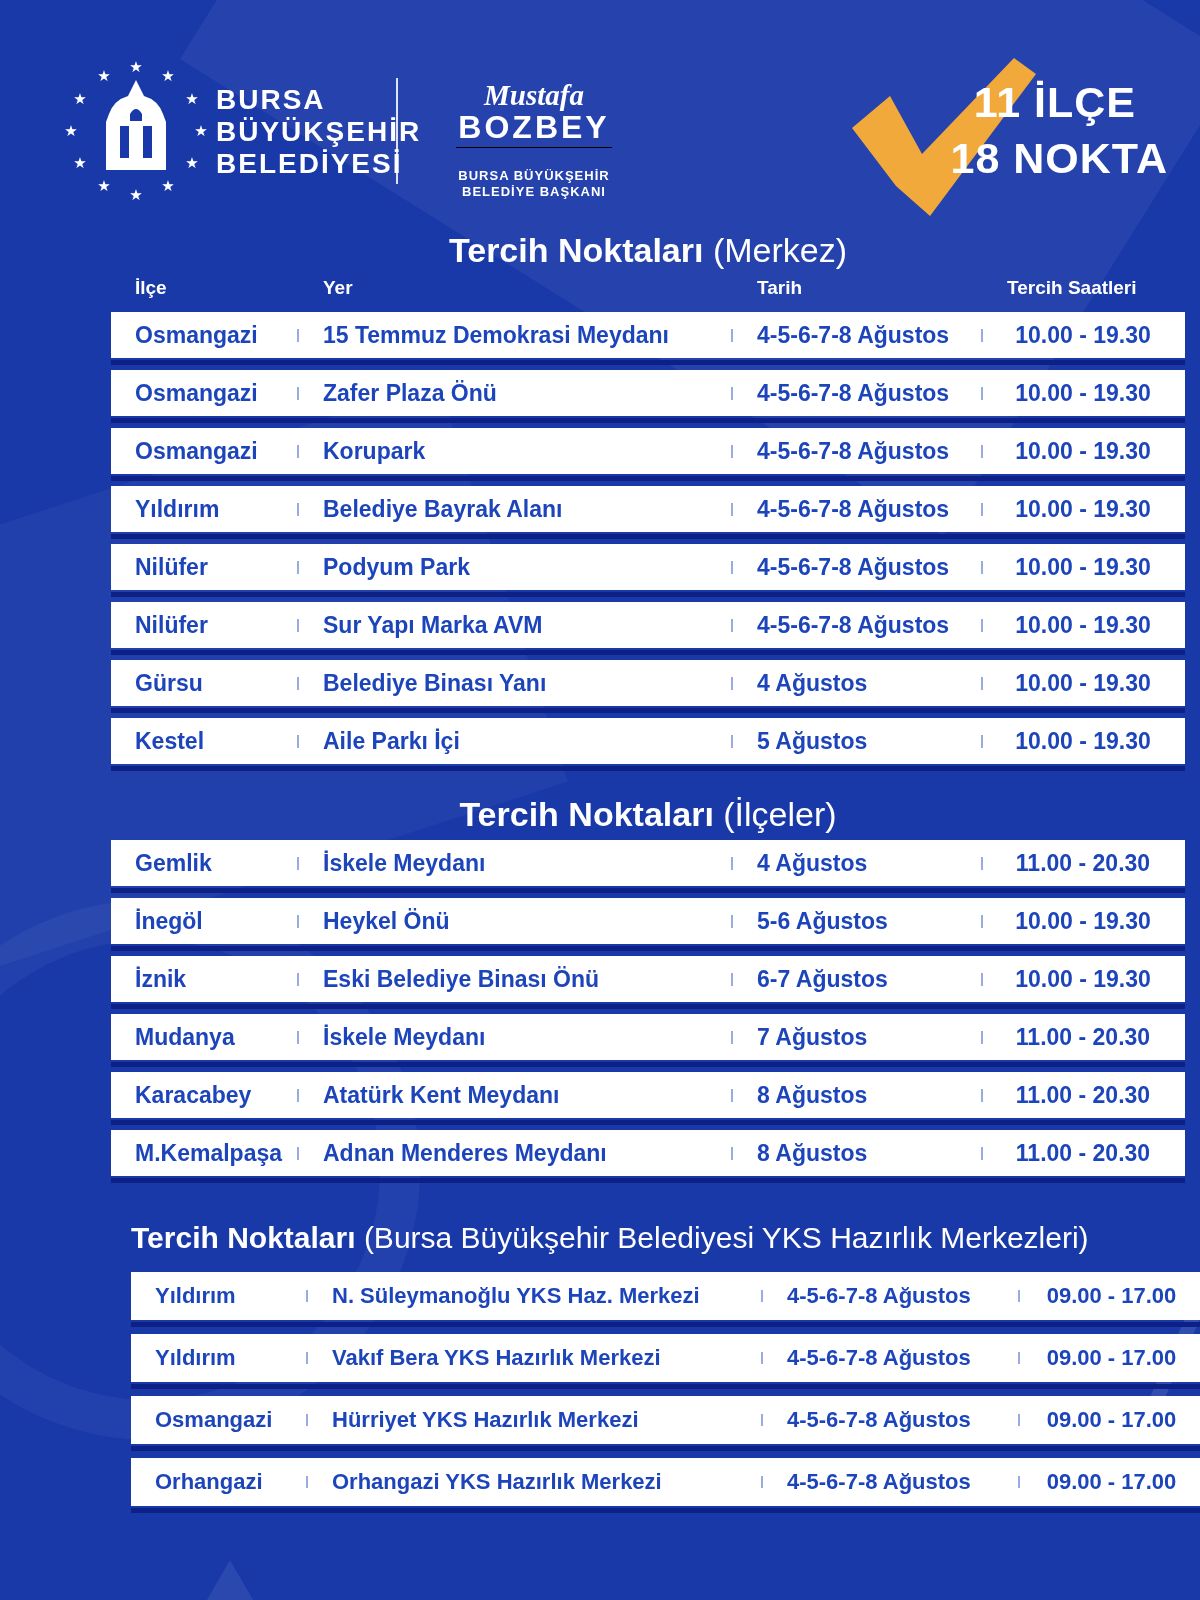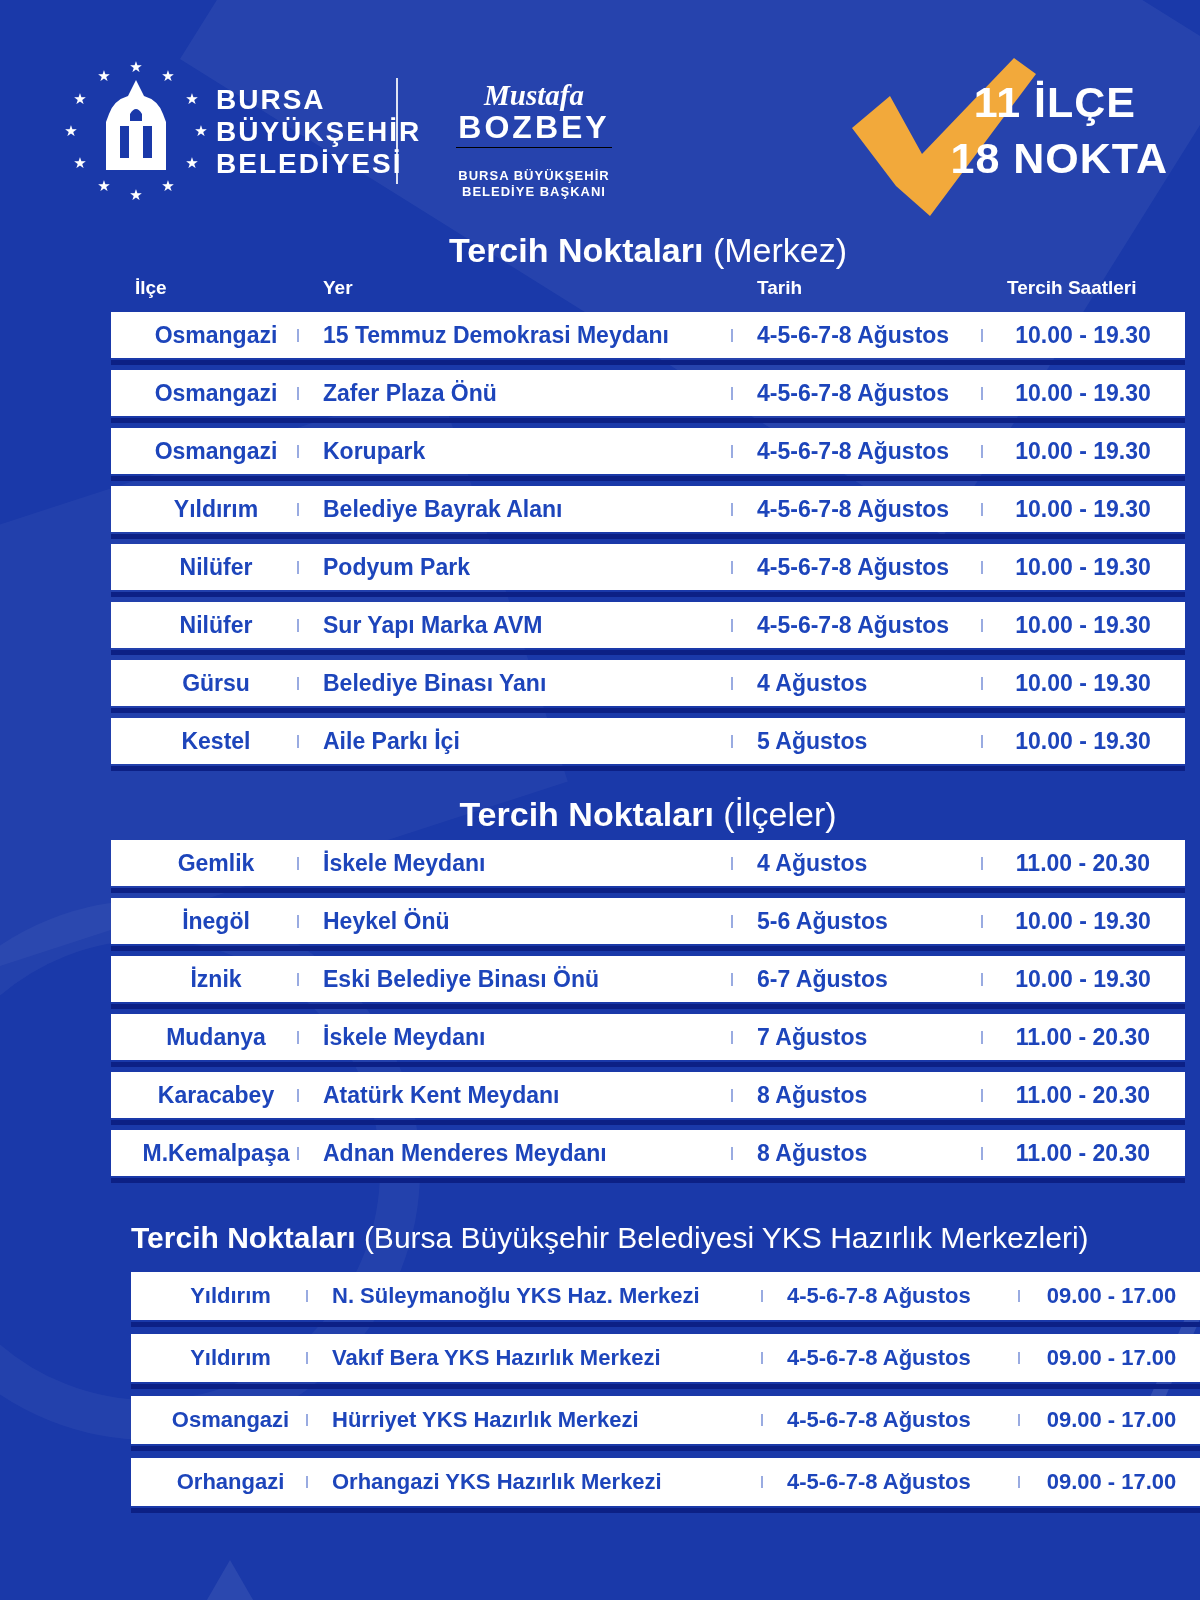--- a/index.html
+++ b/index.html
@@ -39,21 +39,21 @@
   .s3 .sec-title { text-align:left; font-size:30px; line-height:40px; margin-bottom:14px; }
 
   .thead { display:grid; grid-template-columns:186px 434px 250px 204px; color:#fff; font-size:19px; font-weight:700; height:24px; align-items:center; margin-bottom:12px; }
   .thead .hc { padding-left:26px; }
   .thead .hc.h0 { padding-left:24px; }
 
   .trow { position:relative; display:grid; grid-template-columns:186px 434px 250px 204px; background:#ffffff; height:46px; align-items:center; margin-bottom:12px; }
   .s3 .trow { grid-template-columns:175px 455px 257px 187px; height:48px; margin-bottom:14px; }
   .trow::after { content:""; position:absolute; left:0; right:0; bottom:-7px; height:5px; background:#0c2085; }
   .tcell { position:relative; font-size:23px; font-weight:700; color:#1d45bb; padding-left:26px; white-space:nowrap; overflow:hidden; }
-  .tcell.c0 { padding-left:24px;text-align:center; }
+  .tcell.c0 { padding-left:24px; }
   .tcell.c3 { padding-left:0; text-align:center; }
   .tcell:not(.c0)::before { content:""; position:absolute; left:0; top:7px; bottom:7px; width:2px; background:rgba(29,69,188,0.45); }
   .s3 .tcell { font-size:22px; }
 </style>
 </head>
 <body>
 
 <div class="poster">
 
   <div class="wm wm-band"></div>

